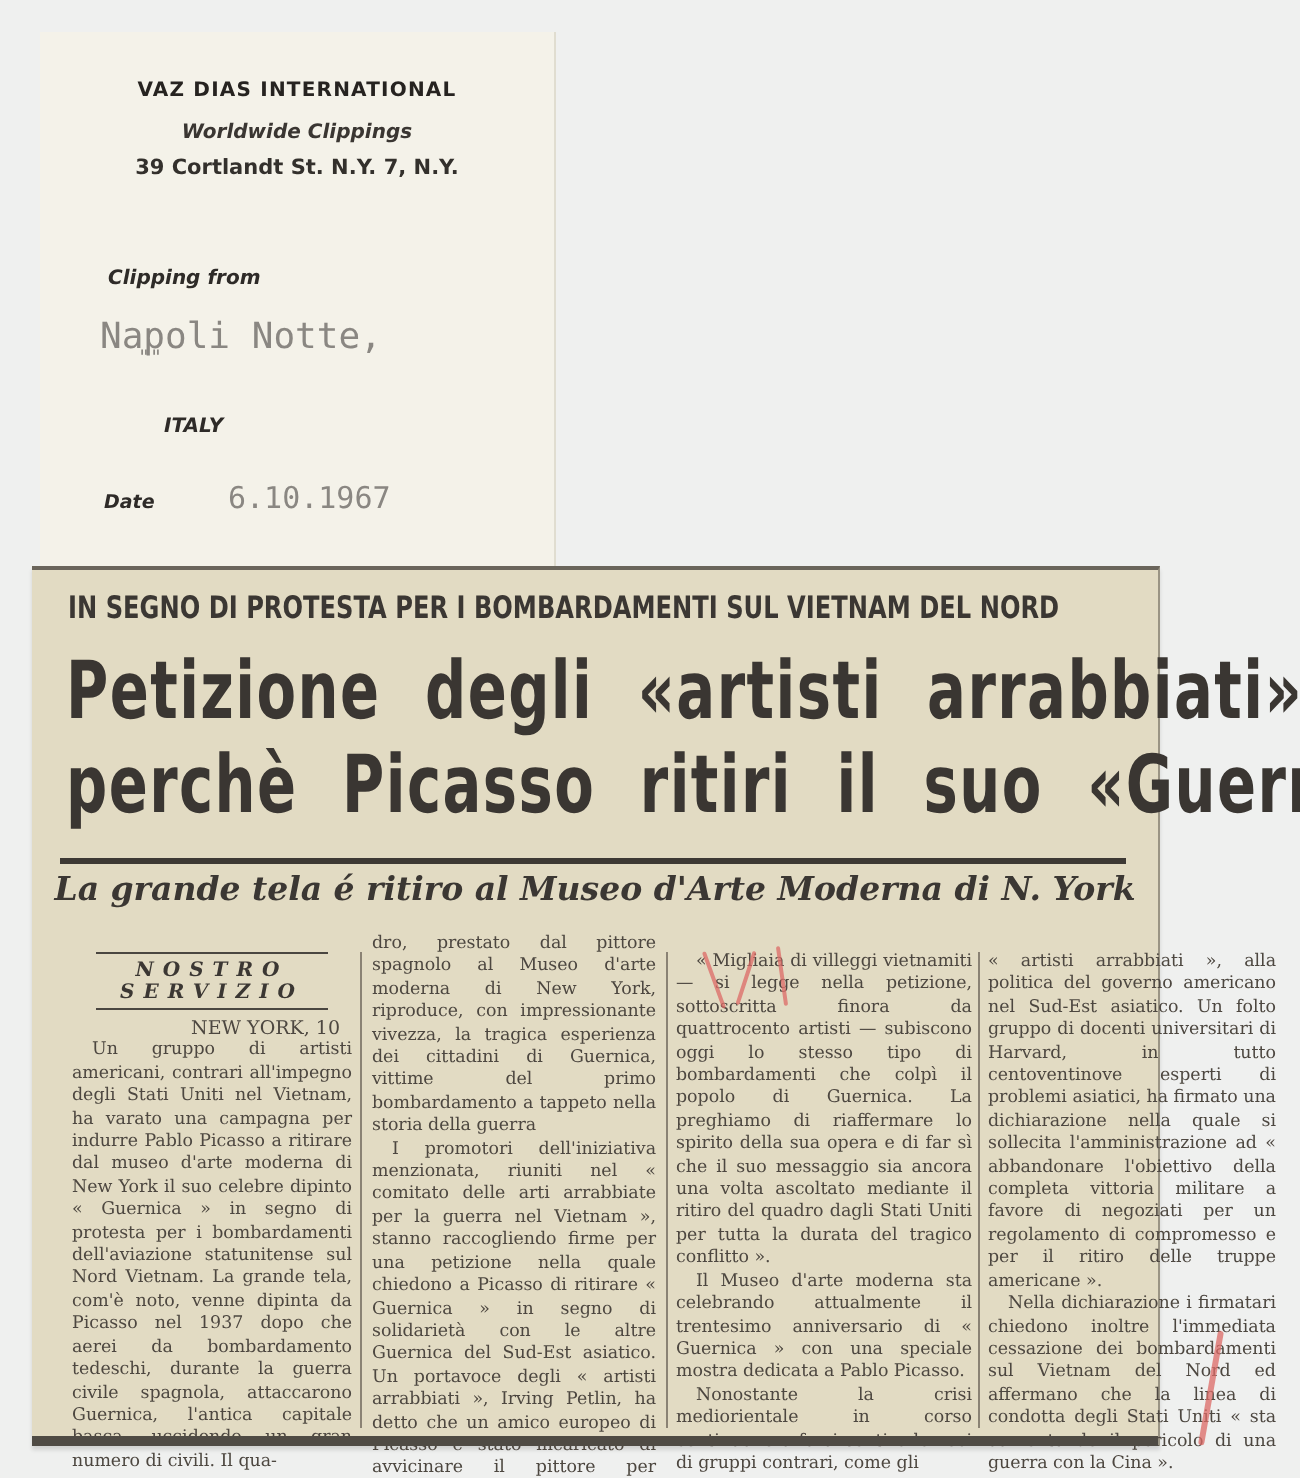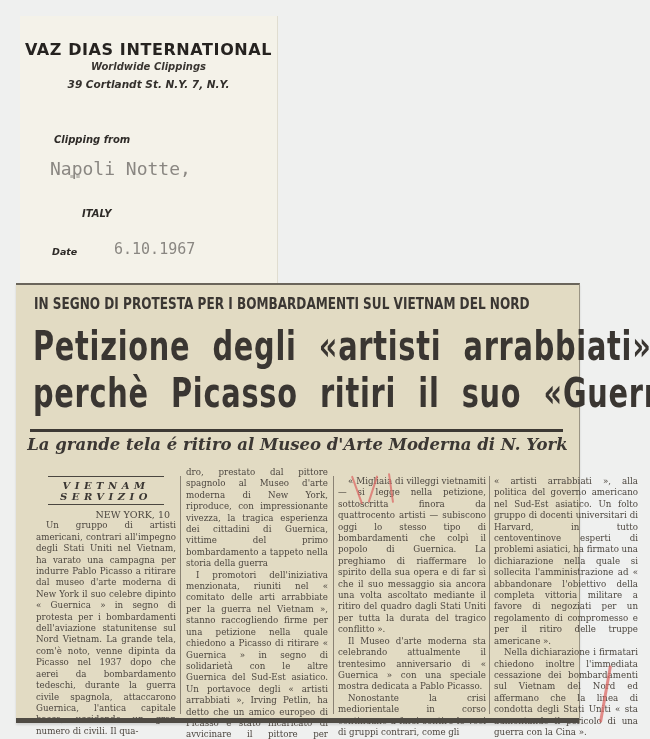--- a/index.html
+++ b/index.html
@@ -11,33 +11,33 @@
     .page { position: relative; width: 650px; height: 739px; background: #eff0ef; }
 
     
     .slip {
       position: absolute; left: 20px; top: 16px; width: 257px; height: 270px;
       background: #f4f2e9;
       box-shadow: 1px 0 0 #e0ddd0;
     }
     .slip .company {
       position: absolute; left: 0; width: 100%; top: 24px; text-align: center;
-      font-family: "DejaVu Sans", sans-serif; font-weight: bold; font-size: 16px;
+      font-family: "DejaVu Sans", sans-serif; font-weight: bold; font-size: 10px;
       letter-spacing: 0.6px; color: #262320;
     }
     .slip .tagline {
       position: absolute; left: 0; width: 100%; top: 45px; text-align: center;
       font-family: "DejaVu Sans", sans-serif; font-style: italic; font-weight: bold;
       font-size: 10px; color: #3a3632;
     }
     .slip .addr1, .slip .addr2 {
       position: absolute; left: 0; width: 100%; text-align: center;
       font-family: "DejaVu Sans", sans-serif; font-weight: bold; font-size: 10.5px; color: #33302c;
     }
-    .slip .addr1 { top: 62px; font-style: italic; }
+    .slip .addr1 { top: 62px; }
     .slip .addr2 { top: 78px; }
     .slip .lbl {
       position: absolute; left: 34px;
       font-family: "DejaVu Sans", sans-serif; font-style: italic; font-weight: bold;
       font-size: 10px; color: #2e2b28;
     }
     .slip .lbl-from { top: 118px; }
     .slip .lbl-country { top: 192px; left: 34px; margin-left: 28px; }
     .slip .lbl-date { top: 230px; left: 32px; font-size: 9.5px; }
     .slip .typed {
@@ -133,21 +133,21 @@
     <div class="hl-rule"></div>
     <div class="subhead">La grande tela é ritiro al Museo d'Arte Moderna di N. York</div>
 
     <div class="cols">
       <div class="sep sep1"></div>
       <div class="sep sep2"></div>
       <div class="sep sep3"></div>
 
       <div class="col col1">
         <div class="service-box">
-          <div>VIETNAM</div>
+          <div>NOSTRO</div>
           <div>SERVIZIO</div>
         </div>
         <div class="dateline">NEW YORK, 10</div>
         <p>Un gruppo di artisti americani, contrari all'impegno degli Stati Uniti nel Vietnam, ha varato una campagna per indurre Pablo Picasso a ritirare dal museo d'arte moderna di New York il suo celebre dipinto « Guernica » in segno di protesta per i bombardamenti dell'aviazione statunitense sul Nord Vietnam. La grande tela, com'è noto, venne dipinta da Picasso nel 1937 dopo che aerei da bombardamento tedeschi, durante la guerra civile spagnola, attaccarono Guernica, l'antica capitale basca, uccidendo un gran numero di civili. Il qua-</p>
       </div>
 
       <div class="col col2">
         <p style="text-indent:0">dro, prestato dal pittore spagnolo al Museo d'arte moderna di New York, riproduce, con impressionante vivezza, la tragica esperienza dei cittadini di Guernica, vittime del primo bombardamento a tappeto nella storia della guerra</p>
         <p>I promotori dell'iniziativa menzionata, riuniti nel « comitato delle arti arrabbiate per la guerra nel Vietnam », stanno raccogliendo firme per una petizione nella quale chiedono a Picasso di ritirare « Guernica » in segno di solidarietà con le altre Guernica del Sud-Est asiatico. Un portavoce degli « artisti arrabbiati », Irving Petlin, ha detto che un amico europeo di Picasso è stato incaricato di avvicinare il pittore per spiegargli l'iniziativa.</p>
       </div>

